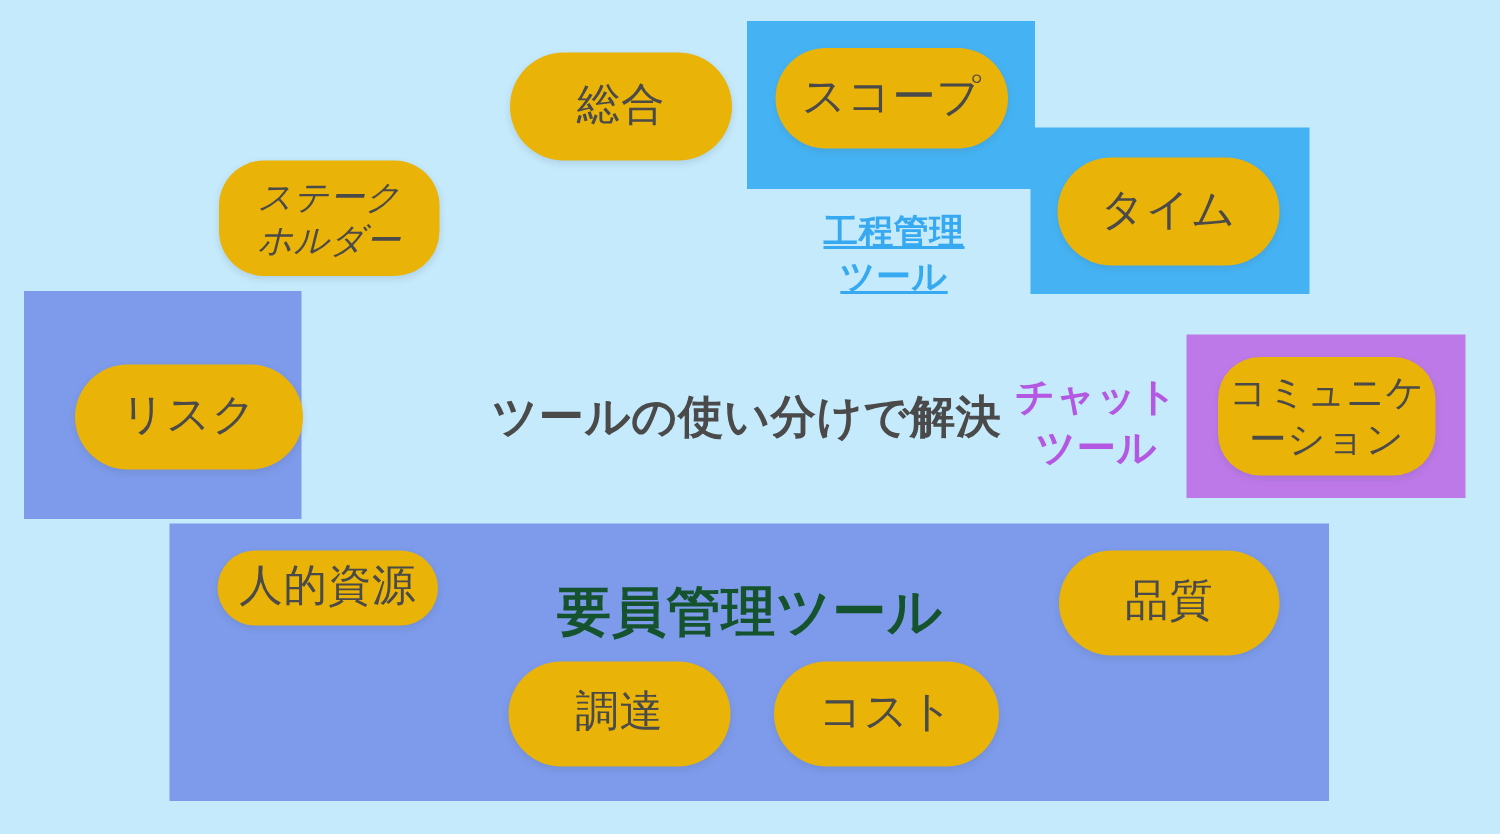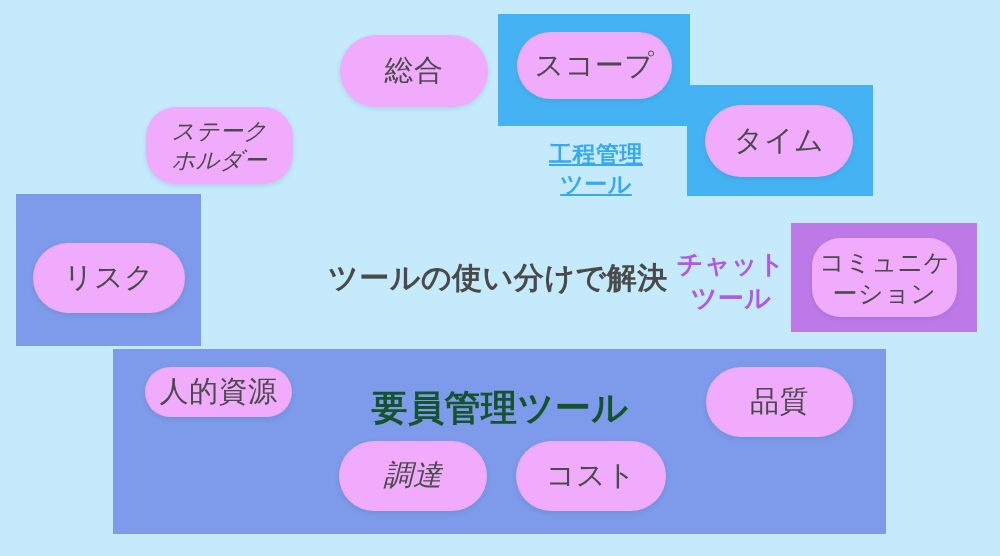--- a/index.html
+++ b/index.html
@@ -57,21 +57,21 @@
     left: 113px;
     top: 349px;
     width: 773px;
     height: 185px;
     background: #7d9bea;
   }
 
   
   .pill {
     position: absolute;
-    background: #f0abfc;
+    background: #eab308;
     border-radius: 36px;
     box-shadow: 0 2px 5px rgba(60, 80, 120, 0.16);
     color: #4a4a4a;
     font-size: 29px;
     line-height: 1.22;
     text-align: center;
     display: flex;
     align-items: center;
     justify-content: center;
     letter-spacing: 0.5px;
@@ -81,25 +81,25 @@
 
   .pill.small {
     font-size: 23px;
     border-radius: 30px;
   }
 
   #pill-integration  { left: 340px; top: 35px;  width: 148px; height: 72px; }
   #pill-scope        { left: 517px; top: 32px;  width: 155px; height: 67px; }
   #pill-time         { left: 705px; top: 105px; width: 148px; height: 72px; }
   #pill-stakeholder  { left: 146px; top: 107px; width: 147px; height: 77px; font-size: 23px; border-radius: 30px; font-style: italic; }
-  #pill-risk         { left: 33px;  top: 243px; width: 152px; height: 70px; }
+  #pill-risk         { left: 50px;  top: 243px; width: 152px; height: 70px; }
   #pill-comm         { left: 812px; top: 238px; width: 145px; height: 79px; font-size: 25px; border-radius: 28px; }
   #pill-hr           { left: 145px; top: 367px; width: 147px; height: 50px; }
   #pill-quality      { left: 706px; top: 367px; width: 147px; height: 70px; }
-  #pill-procurement  { left: 339px; top: 441px; width: 148px; height: 70px; font-style: italic; }
+  #pill-procurement  { left: 339px; top: 441px; width: 148px; height: 70px; }
   #pill-cost         { left: 516px; top: 441px; width: 150px; height: 70px; }
 
   
   .caption {
     position: absolute;
     font-weight: bold;
     text-align: center;
     line-height: 1.32;
     white-space: pre-line;
     letter-spacing: 0.5px;

